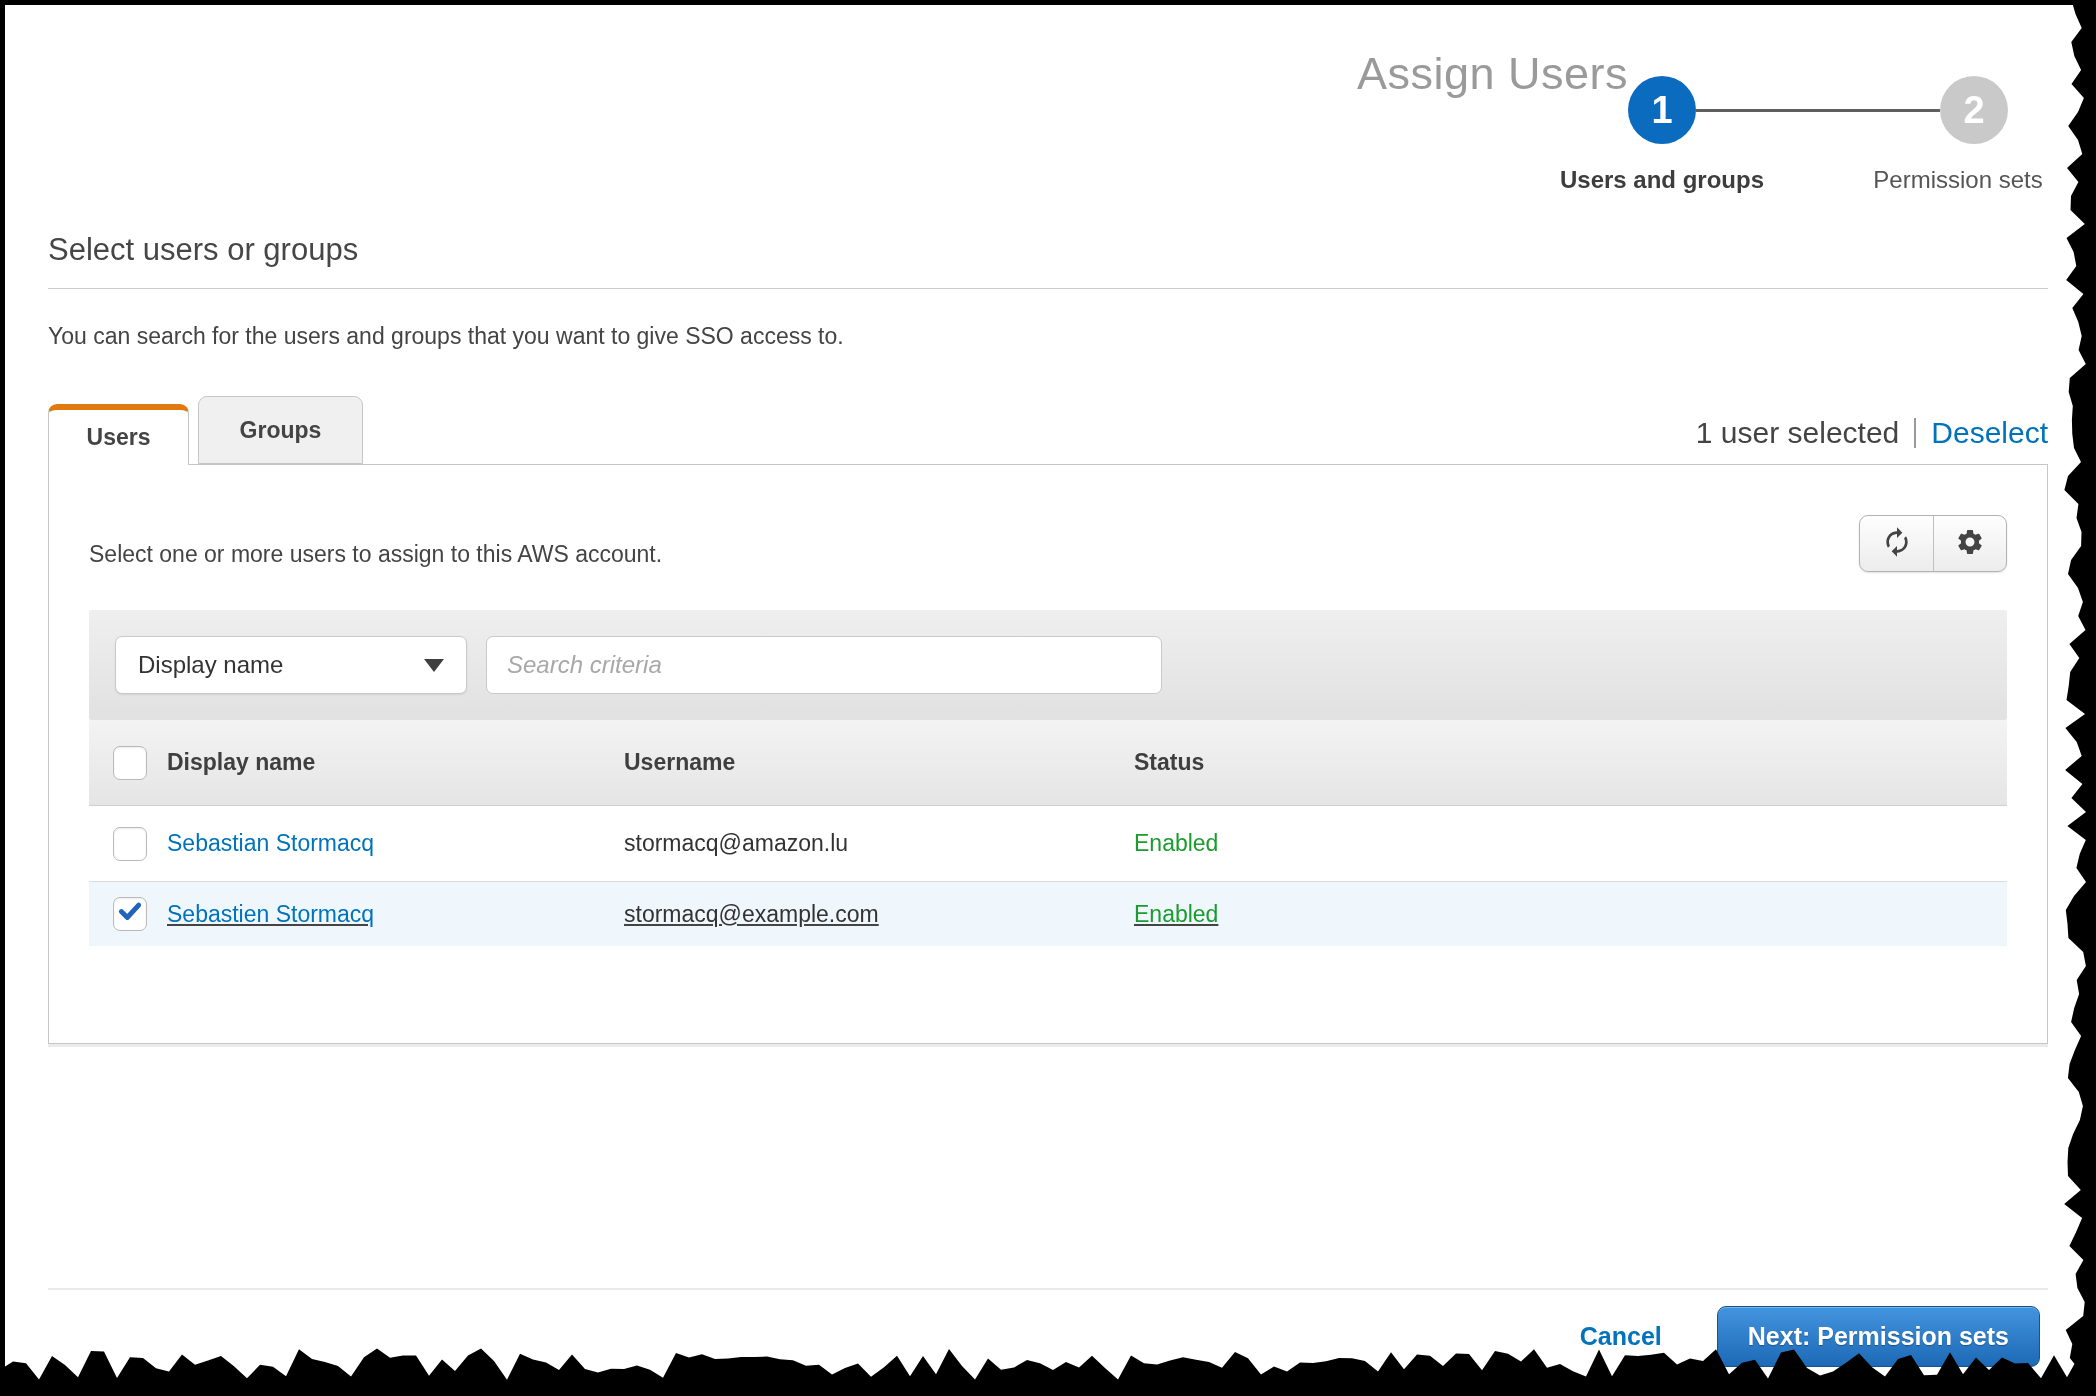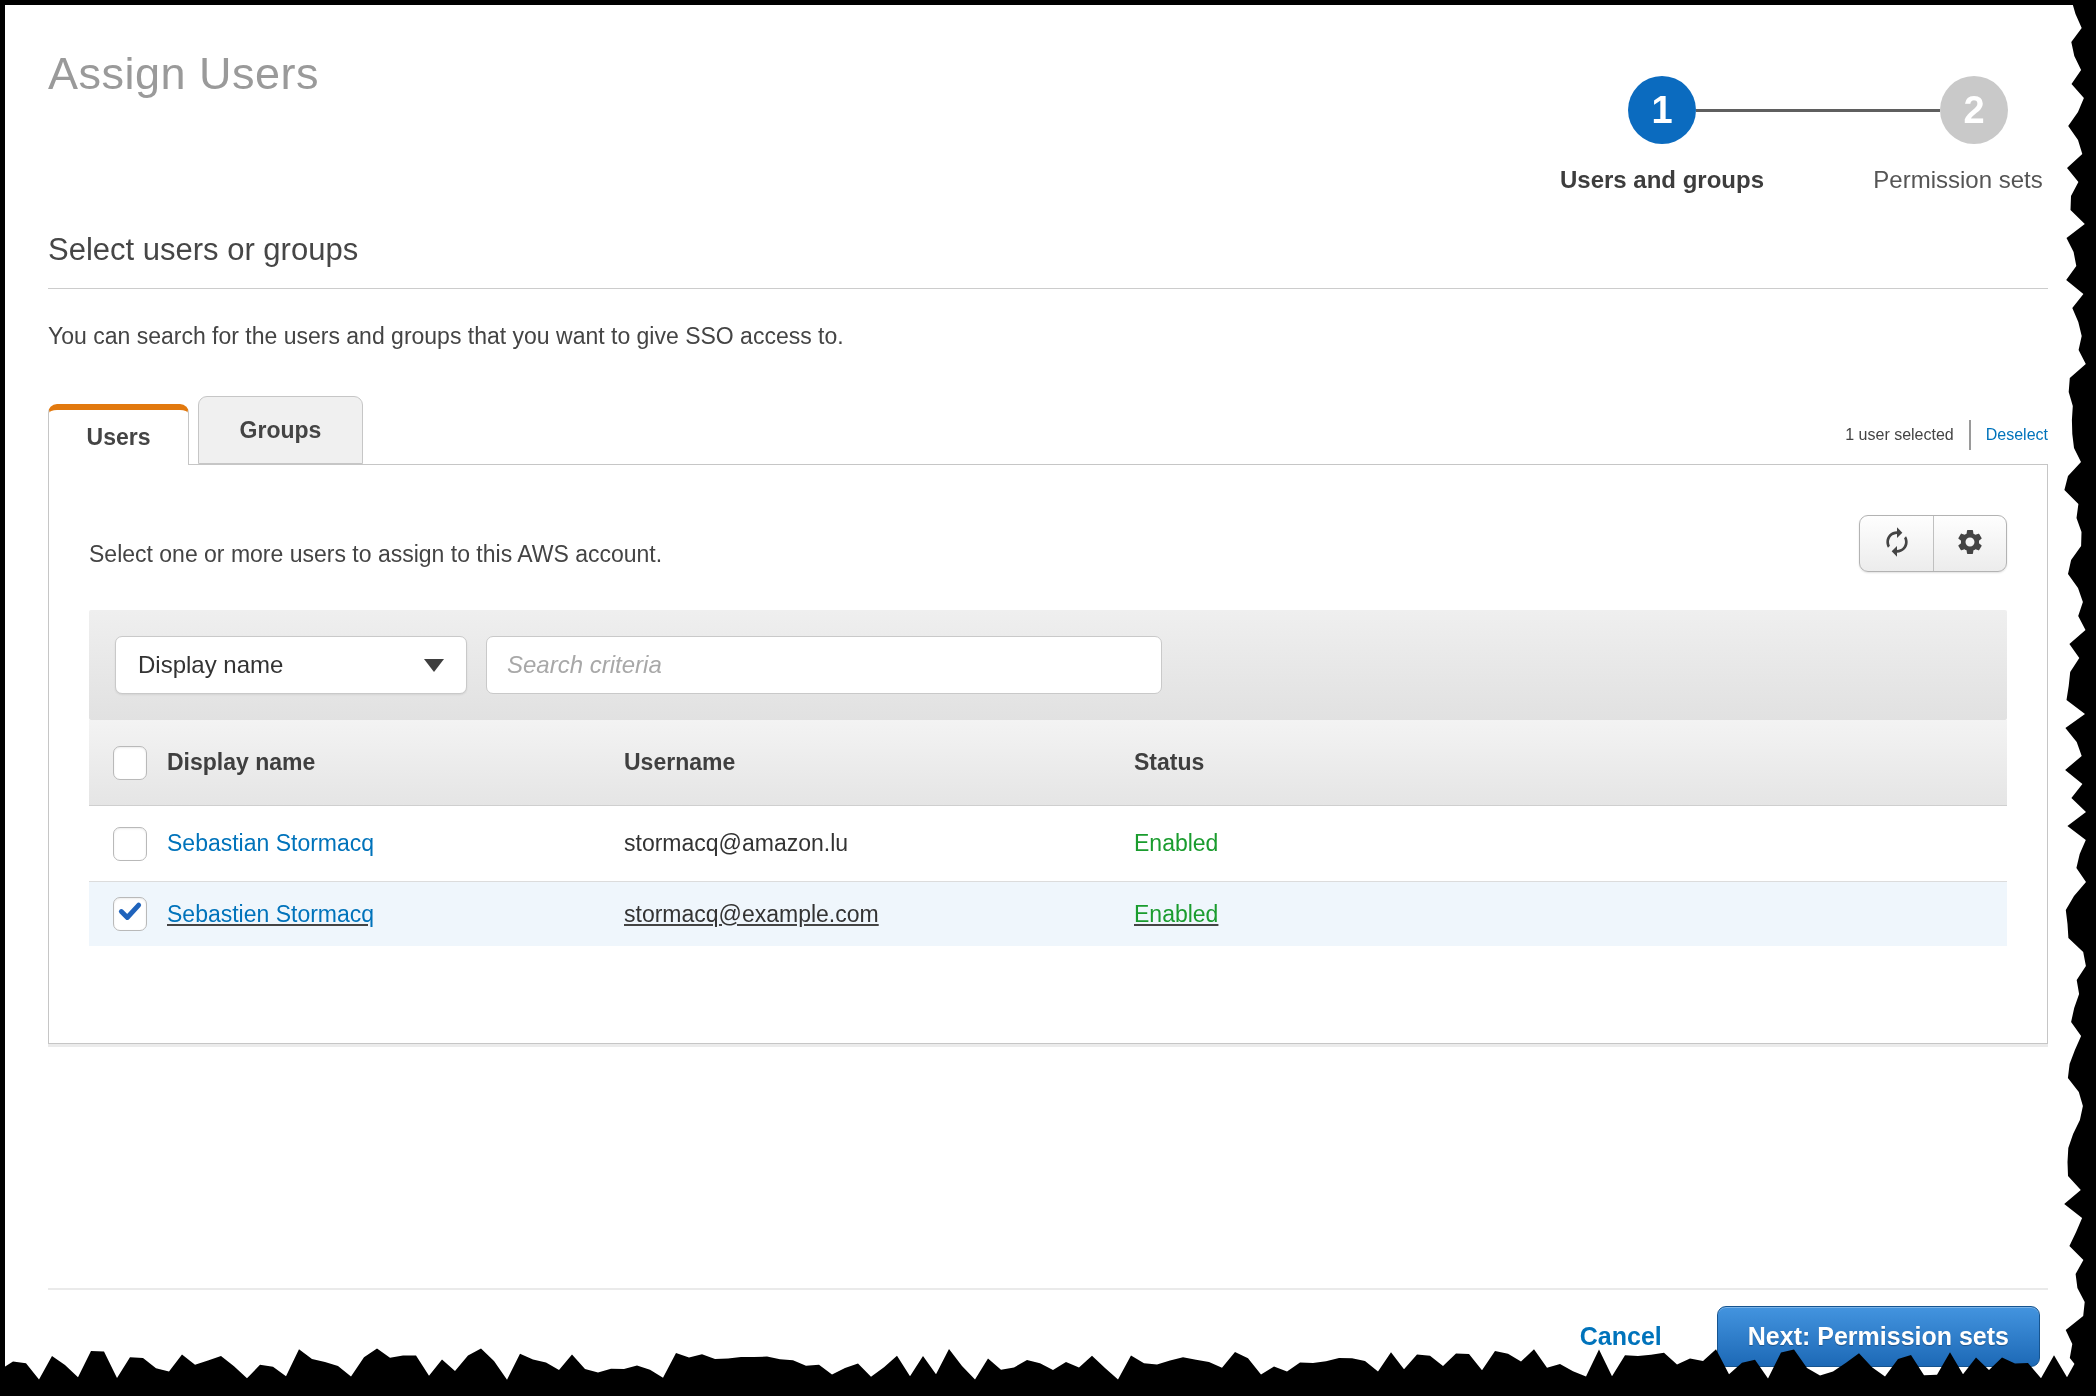--- a/index.html
+++ b/index.html
@@ -10,21 +10,21 @@
   
   .edge{position:absolute;z-index:10;pointer-events:none;}
   .edge-top{top:0;left:0;width:100%;height:5px;background:#000;}
   .edge-left{top:0;left:0;width:5px;height:100%;background:#000;}
   .edge-bottom{left:0;bottom:0;}
   .edge-right{right:0;top:0;}
 
   .page{padding:38px 48px 0;}
 
   
-  .header-row{display:flex;justify-content:space-between;align-items:flex-start;}
+  .header-row{display:flex;justify-content:flex-end;align-items:flex-start;}
   .page-title{font-size:45px;font-weight:400;color:#9a9a9a;margin:10px 0 0;letter-spacing:.5px;}
   .steps{width:380px;margin:38px 40px 0 0;position:relative;}
   .steps-circles{display:flex;align-items:center;}
   .step-circle{width:68px;height:68px;border-radius:50%;display:grid;place-items:center;
     color:#fff;font-size:38px;font-weight:bold;}
   .step-circle.active{background:#0b6bbf;}
   .step-circle.inactive{background:#c9c9c9;}
   .step-line{flex:1;height:3px;background:#5f5f5f;}
   .steps-labels{position:relative;height:42px;margin-top:22px;}
   .step-label{position:absolute;top:0;white-space:nowrap;font-size:24px;transform:translateX(-50%);}
@@ -38,21 +38,21 @@
 
   
   .tabs-row{margin-top:46px;display:flex;justify-content:space-between;align-items:flex-end;
     position:relative;z-index:2;}
   .tabs{display:flex;gap:9px;align-items:flex-end;}
   .tab{box-sizing:border-box;height:68px;display:flex;align-items:center;justify-content:center;
     font-size:23px;font-weight:bold;color:#444;border-radius:9px 9px 0 0;cursor:pointer;}
   .tab-users{width:141px;background:#fff;border:1px solid #c6c6c6;border-top:6px solid #e2790e;
     border-bottom:none;height:61px;margin-bottom:-1px;}
   .tab-groups{width:165px;background:#f0f0f0;border:1px solid #c6c6c6;}
-  .selection-info{display:flex;align-items:center;padding-bottom:14px;font-size:16px;color:#444;}
+  .selection-info{display:flex;align-items:center;padding-bottom:14px;font-size:30px;color:#444;}
   .selection-divider{width:2px;height:30px;background:#9a9a9a;margin:0 15px;}
   .deselect-link{color:#0073bb;text-decoration:none;cursor:pointer;}
 
   
   .panel{border:1px solid #c6c6c6;box-shadow:0 3px 0 rgba(0,0,0,.08);height:580px;
     box-sizing:border-box;padding:38px 40px;background:#fff;}
   .panel-top{display:flex;justify-content:space-between;align-items:flex-end;margin-top:12px;}
   .panel-instruction{font-size:23px;color:#444;margin-bottom:4px;}
   .btn-group{display:flex;border:1px solid #b3b3b3;border-radius:9px;overflow:hidden;
     background:linear-gradient(#fefefe,#ececec);box-shadow:0 1px 2px rgba(0,0,0,.12);}

